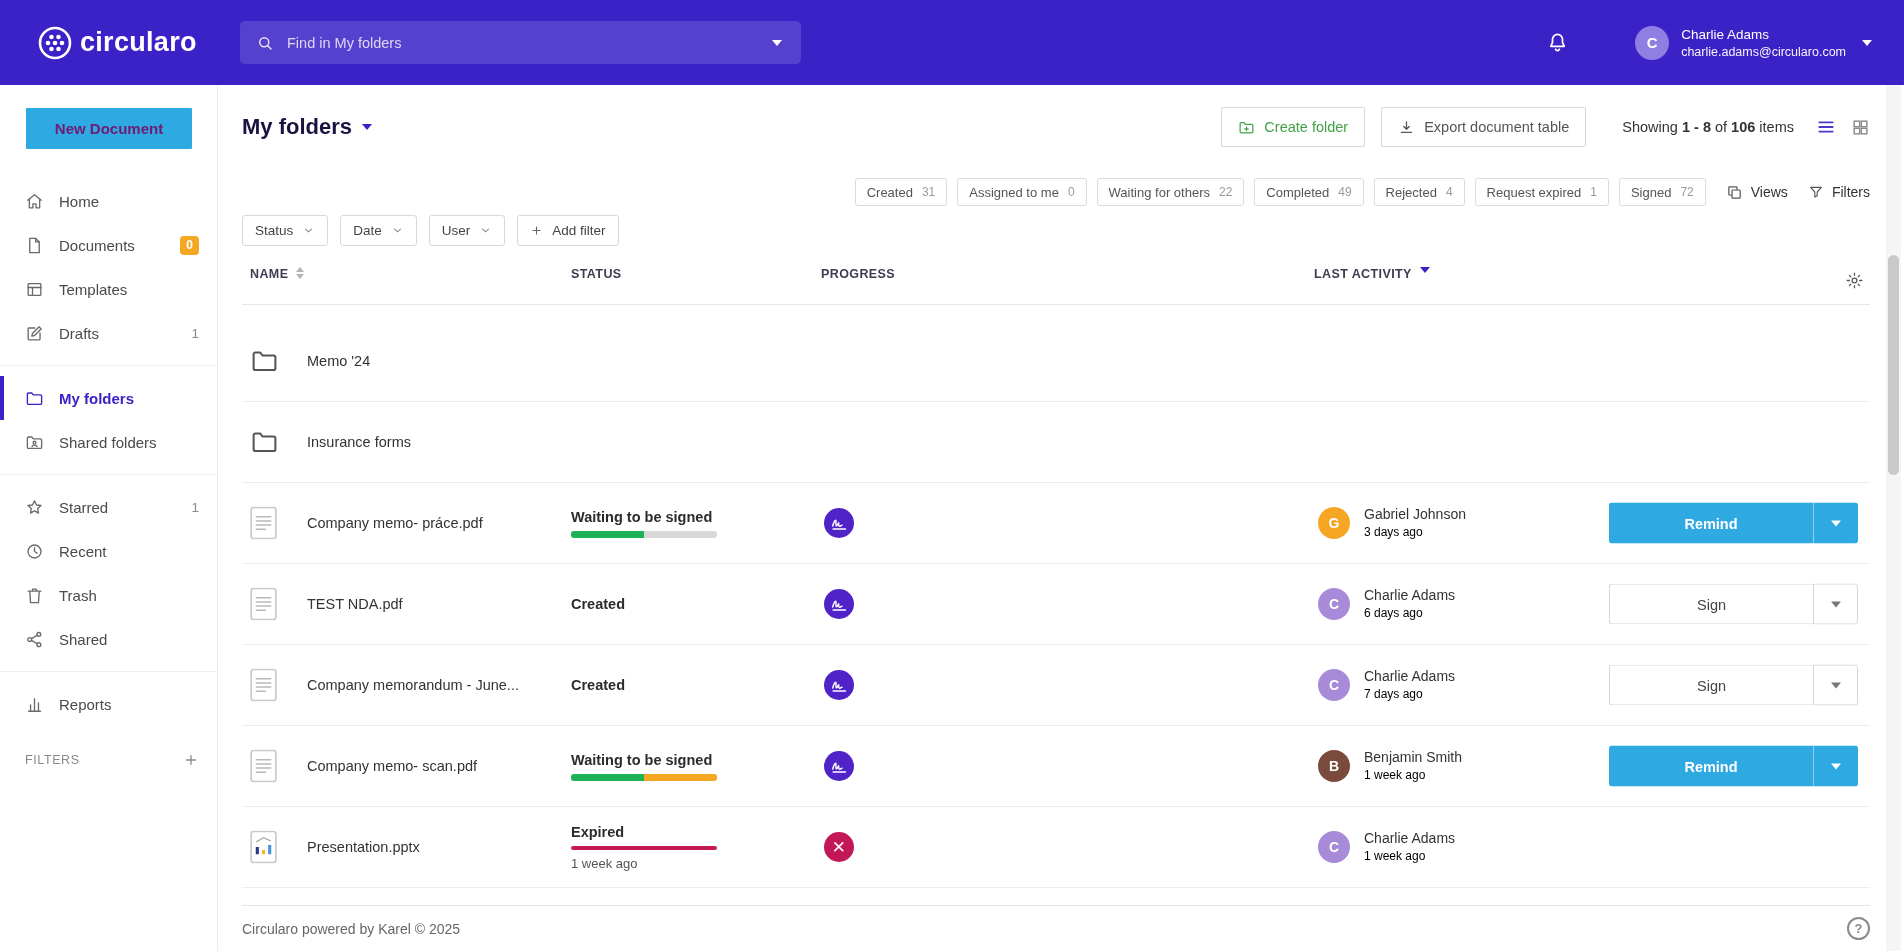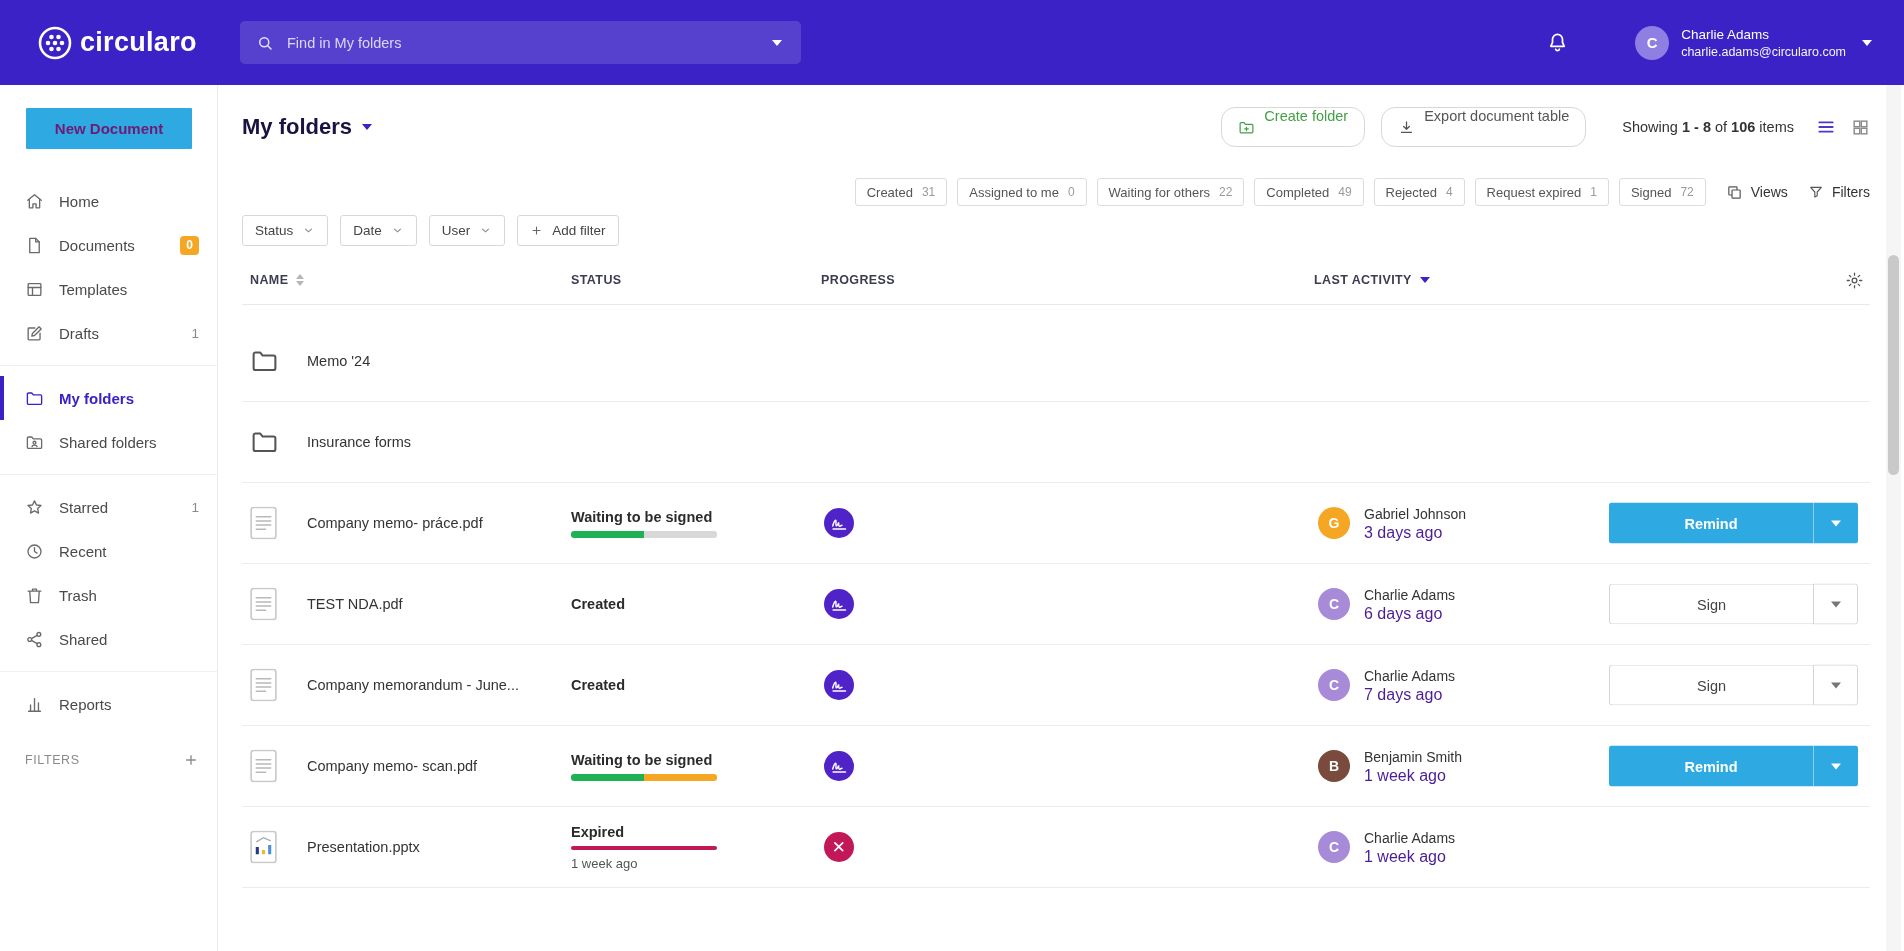--- a/index.html
+++ b/index.html
@@ -41,21 +41,21 @@
 .filters-head{display:flex;align-items:center;margin:26px 18px 0 25px;font-size:12.5px;letter-spacing:.6px;color:#8a8a8a}
 .filters-head .icon{margin-left:auto;width:16px;height:16px;color:#8a8a8a;cursor:pointer}
 .filters-head .icon svg{width:100%;height:100%}
 
 
 .main{position:absolute;left:218px;top:85px;right:0;bottom:0;background:#fff}
 .page-head{position:absolute;left:24px;right:34px;top:20px;height:44px;display:flex;align-items:center}
 .page-title{font-size:22px;font-weight:bold;color:#1a1342;display:flex;align-items:center;gap:10px;cursor:pointer}
 .page-title .tri-down{color:var(--accent,#3B22C6)}
 .head-controls{margin-left:auto;display:flex;align-items:center;gap:16px}
-.btn{display:flex;gap:9px;height:40px;padding:0 16px;background:#fff;border:1px solid #d8d8d8;border-radius:14px;font-family:inherit;font-size:14.5px;color:#555;cursor:pointer}
+.btn{display:flex;align-items:center;gap:9px;height:40px;padding:0 16px;background:#fff;border:1px solid #d8d8d8;border-radius:2px;font-family:inherit;font-size:14.5px;color:#555;cursor:pointer}
 .btn.green{color:var(--create-green,#43A047)}
 .showing{font-size:14.5px;color:#333;margin-left:20px;white-space:nowrap}
 .view-icons{display:flex;gap:15px;margin-left:6px;align-items:center}
 .view-list{color:#4B39C9;cursor:pointer}
 .view-grid{color:#8a8a8a;cursor:pointer}
 
 .chips-row{position:absolute;top:93px;right:34px;display:flex;align-items:center;gap:10px}
 .chip{display:flex;align-items:center;gap:9px;height:28px;padding:0 11px;border:1px solid #dcdcdc;border-radius:3px;font-size:13px;color:#555;background:#fff;cursor:pointer;white-space:nowrap}
 .chip-count{font-size:12px;color:#9a9a9a}
 .flat-btn{display:flex;align-items:center;gap:8px;font-size:14px;color:#333;cursor:pointer;margin-left:10px;white-space:nowrap}
@@ -63,21 +63,21 @@
 
 .filter-row{position:absolute;top:130px;left:24px;display:flex;align-items:center;gap:12px}
 .fchip{display:flex;align-items:center;gap:9px;height:31px;padding:0 12px;border:1px solid #d8d8d8;border-radius:3px;font-size:13.5px;color:#444;background:#fff;cursor:pointer;white-space:nowrap}
 .fchip .chev{color:#888;display:inline-flex}
 .loc-box{border:3px solid #2B9FE8;border-radius:3px;padding:3px;background:#fff}
 .loc-op{color:#999}
 .add-plus{color:#666}
 
 
 .thead{position:absolute;left:24px;right:34px;top:171px;height:49px;border-bottom:1px solid #e8e8e8}
-.th{position:absolute;top:0;height:100%;display:flex;align-items:center;gap:8px;font-size:12.5px;font-weight:bold;color:#3c3c52;letter-spacing:.4px;cursor:pointer}
+.th{position:absolute;top:11px;height:100%;display:flex;align-items:flex-start;gap:8px;font-size:12.5px;font-weight:bold;color:#3c3c52;letter-spacing:.4px;cursor:pointer}
 .sort{display:flex;flex-direction:column;gap:2px}
 .sort .up{width:0;height:0;border-left:4px solid transparent;border-right:4px solid transparent;border-bottom:5px solid #b5b5b5}
 .sort .down{width:0;height:0;border-left:4px solid transparent;border-right:4px solid transparent;border-top:5px solid #b5b5b5}
 .sort-active{width:0;height:0;border-left:5px solid transparent;border-right:5px solid transparent;border-top:6px solid var(--accent,#3B22C6)}
 .gear{position:absolute;right:6px;top:15px;color:#555;cursor:pointer}
 
 .rows{position:absolute;left:24px;right:34px;top:236px}
 .row{height:81px;border-bottom:1px solid #ededed;position:relative;background:#fff;cursor:pointer}
 .row-icon{position:absolute;left:8px;top:50%;transform:translateY(-50%);color:#555}
 .row-icon.folder-i{width:29px;height:29px}
@@ -86,21 +86,21 @@
 .row-name{position:absolute;left:65px;top:50%;transform:translateY(-50%);font-size:14.5px;color:#333;white-space:nowrap}
 .status-cell{position:absolute;left:329px;top:0;height:100%;display:flex;flex-direction:column;justify-content:center;gap:6px}
 .status-text{font-size:14.5px;font-weight:bold;color:#2b2b2b}
 .bar{width:146px;border-radius:3px;overflow:hidden;display:flex;background:transparent}
 .bar-seg{height:100%}
 .status-sub{font-size:13px;color:#555}
 .badge{position:absolute;left:582px;top:50%;transform:translateY(-50%);width:30px;height:30px;border-radius:50%;display:flex;align-items:center;justify-content:center}
 .activity{position:absolute;left:1076px;top:50%;transform:translateY(-50%);display:flex;align-items:center;gap:14px}
 .avatar{width:32px;height:32px;border-radius:50%;color:#fff;font-weight:bold;font-size:14px;display:flex;align-items:center;justify-content:center;flex:none}
 .act-name{font-size:14px;color:#333;line-height:19px;white-space:nowrap}
-.act-time{font-size:16px;color:#4c1d95;line-height:17px}
+.act-time{font-size:12px;color:#000000;line-height:17px}
 .action{position:absolute;right:12px;top:50%;transform:translateY(-50%);width:249px;height:41px;display:flex;border-radius:3px;overflow:hidden}
 .action .main-btn{flex:1;font-family:inherit;font-size:14.5px;cursor:pointer}
 .action .caret-btn{width:45px;cursor:pointer;display:flex;align-items:center;justify-content:center}
 .action.primary .main-btn{background:var(--primary,#2FA9E1);color:#fff;font-weight:bold;border:none}
 .action.primary .caret-btn{background:var(--primary,#2FA9E1);color:#fff;border:none;border-left:1px solid rgba(255,255,255,.45)}
 .action.secondary .main-btn{background:#fff;color:#444;border:1px solid #d5d5d5;border-right:none;border-radius:3px 0 0 3px}
 .action.secondary .caret-btn{background:#fff;color:#777;border:1px solid #d5d5d5;border-radius:0 3px 3px 0}
 
 
 .footer{position:absolute;left:24px;right:34px;top:820px;height:46px;border-top:1px solid #e6e6e6;display:flex;align-items:center}
@@ -620,16 +620,20 @@
         <div class="activity">
           <span class="avatar" style="background: rgb(167, 139, 216);">C</span>
           <div>
             <div class="act-name">Charlie Adams</div>
             <div class="act-time">1 week ago</div>
           </div>
         </div>
       </div>
     </div>
 
+  <div class="footer">
+    <span class="footer-text">Circularo powered by Karel © 2025</span>
+    <span class="help">?</span>
+  </div>
 </div>
 
 <div class="scroll-track"></div>
 <div class="scroll-thumb"></div>
 
 </body></html>

